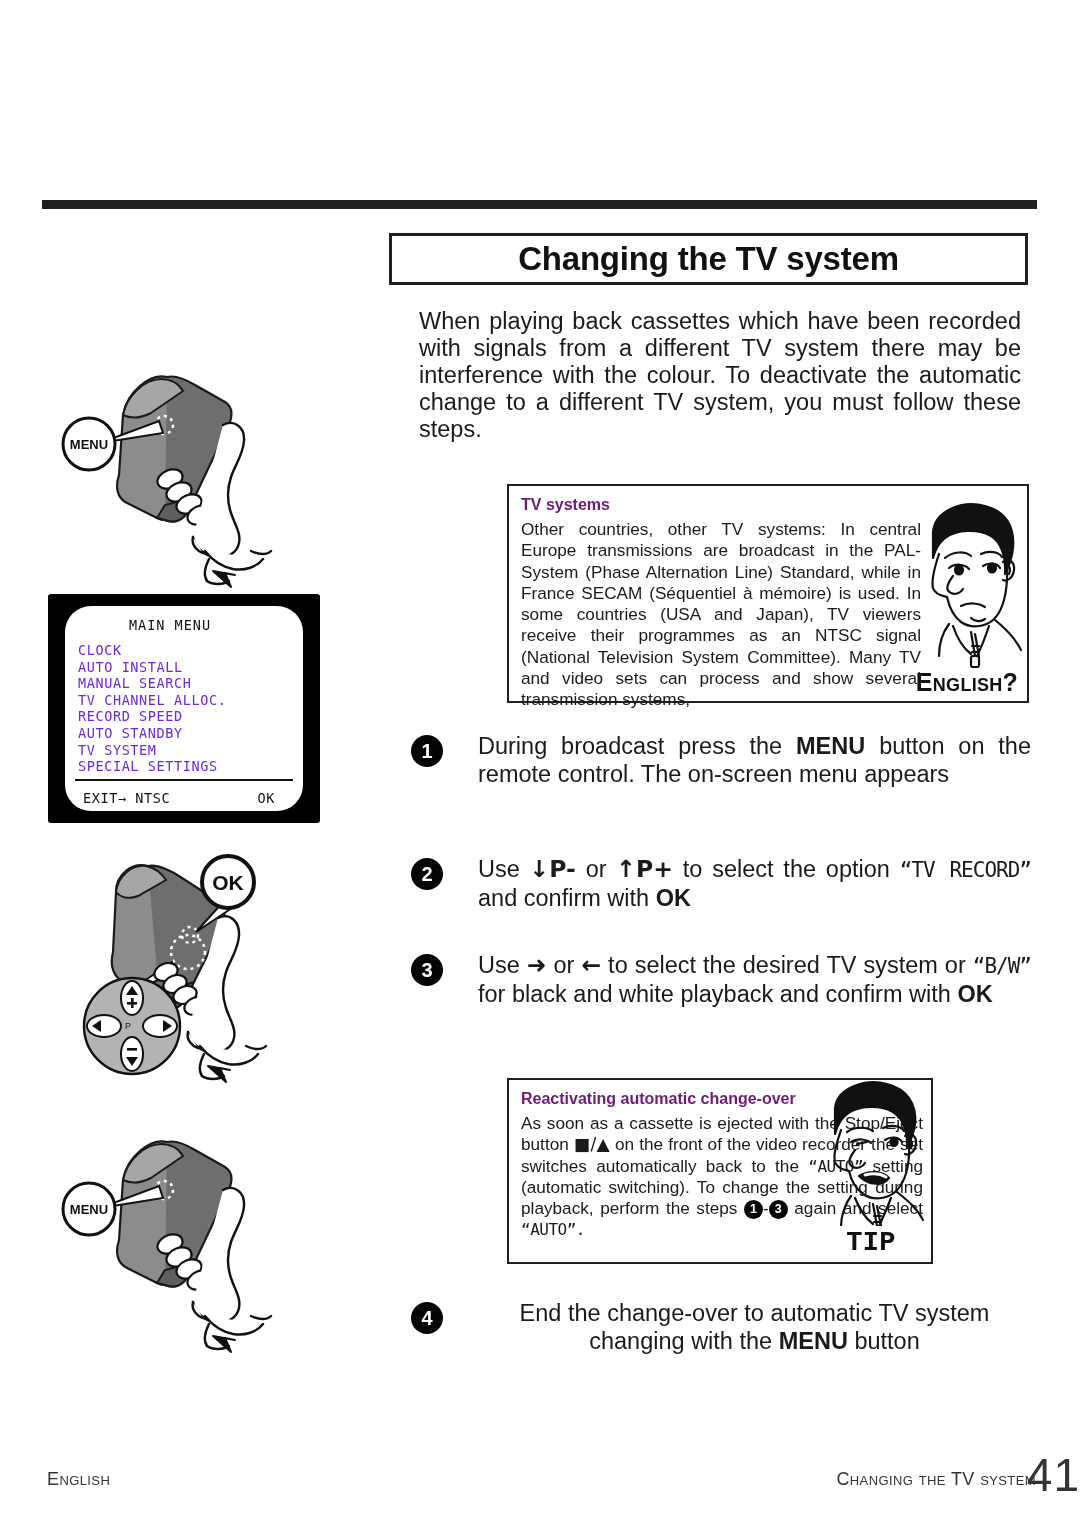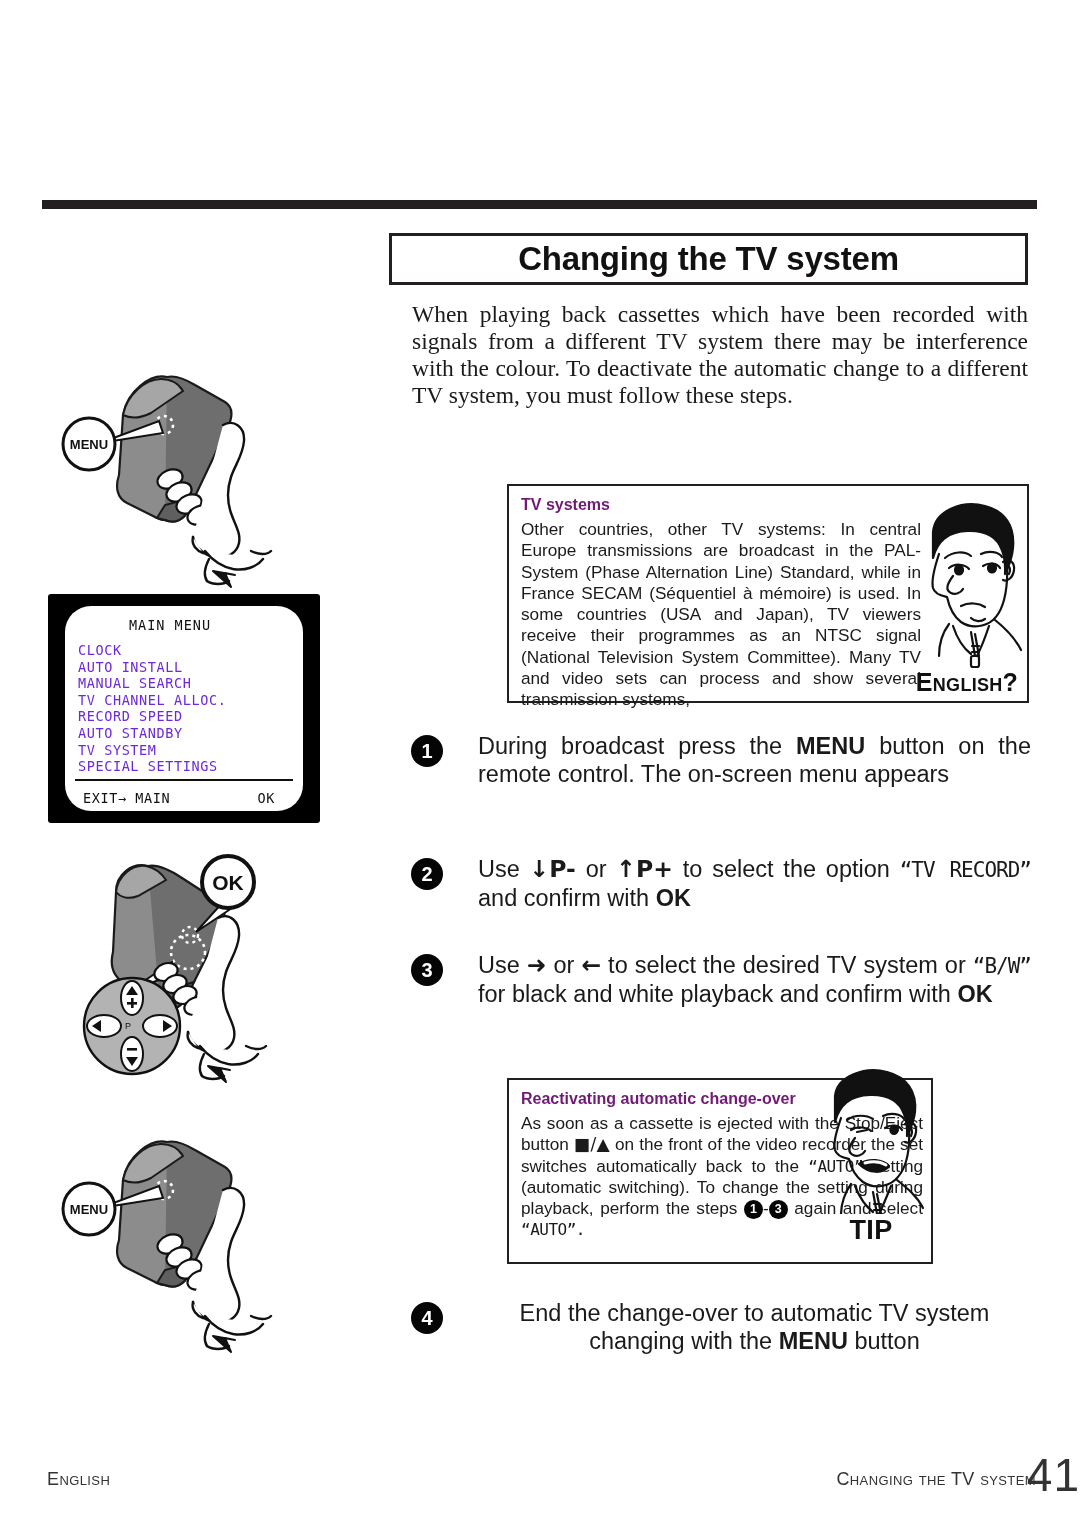--- a/index.html
+++ b/index.html
@@ -44,21 +44,21 @@
   .intro {
     position: absolute;
     left: 411px; top: 300px;
     width: 618px;
     font-size: 23.5px;
     line-height: 27px;
     text-align: justify;
     text-justify: inter-word;
     color: #1a1a1a;
   }
-  .intro p { margin: 1px; font-family: Liberation Serif, serif; }
+  .intro p { margin: 8px; }
 
   
   .infobox {
     position: absolute;
     border: 2.5px solid #231f20;
     box-sizing: border-box;
     background: #fff;
   }
   .infobox .ib-head {
     font-size: 16px;
@@ -311,21 +311,21 @@
         <div>AUTO INSTALL</div>
         <div>MANUAL SEARCH</div>
         <div>TV CHANNEL ALLOC.</div>
         <div>RECORD SPEED</div>
         <div>AUTO STANDBY</div>
         <div>TV SYSTEM</div>
         <div>SPECIAL SETTINGS</div>
       </div>
       <div class="osd-sep"></div>
       <div class="osd-foot">
-        <span class="exit">EXIT→ MAIN</span>
+        <span class="exit">EXIT→ NTSC</span>
         <span class="ok">OK</span>
       </div>
     </div>
   </div>
 
   <div class="illus" id="illus-menu-1">
     <svg width="290" height="235" viewBox="0 0 290 235">
 
       <g>
         <path d="M68 60 C72 36, 96 18, 112 22 L160 44 C170 49, 172 58, 166 72 L128 152 C122 164, 112 168, 102 163 L72 148 C62 143, 60 132, 64 120 Z" fill="#8c8c8c" stroke="#1a1a1a" stroke-width="2.2"></path>
@@ -496,21 +496,21 @@
         <span>As soon as a cassette is ejected with the Stop/Eject button</span>
         <span class="sym">■/▲</span>
         <span>on the front of the video recorder the set switches automatically back to the</span>
         <span class="mono">“AUTO”</span>
         <span>setting (automatic switching). To change the setting during playback, perform the steps</span>
         <span class="inline-badge">1</span><span>-</span><span class="inline-badge">3</span>
         <span>again and select</span>
         <span class="mono">“AUTO”.</span>
       </div>
     </div>
-    <div class="toon" style="height:186px; bottom:12px;">
+    <div class="toon" style="height:186px; bottom:0;font-family:Liberation Mono, monospace;">
       <svg width="116" height="150" viewBox="0 0 116 150">
         <g fill="none" stroke="#111" stroke-width="2.2" stroke-linecap="round" stroke-linejoin="round">
           <path d="M22 32 C24 12, 52 2, 74 8 C94 13, 104 28, 102 48 C101 58, 97 66, 94 72 C95 56, 90 42, 80 36 C68 29, 46 29, 34 38 C28 43, 24 50, 22 58 Z" fill="#111" stroke="#111"></path>
           <path d="M28 54 C24 66, 20 78, 22 86 C24 93, 32 94, 36 95 C38 104, 42 112, 50 118 C60 125, 74 123, 82 116 C91 108, 95 94, 96 80 C97 66, 96 56, 92 46"></path>
           <path d="M92 60 C98 56, 104 60, 103 68 C102 76, 96 80, 92 78"></path>
           <path d="M96 64 C99 64, 100 68, 98 72"></path>
           <path d="M34 56 C42 50, 54 51, 60 55"></path>
           <path d="M70 52 C78 48, 88 50, 91 55"></path>
           <path d="M38 66 C44 62, 54 63, 58 67"></path>
           <path d="M44 68 L54 66"></path>

